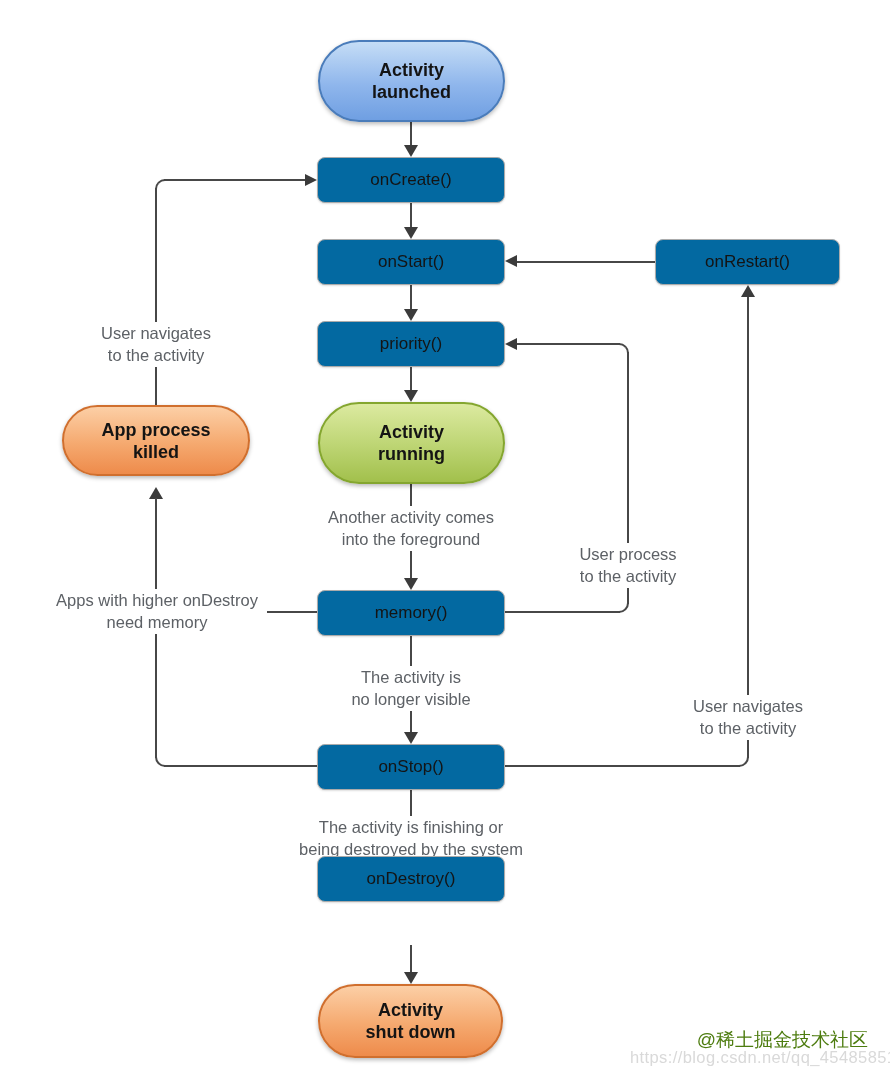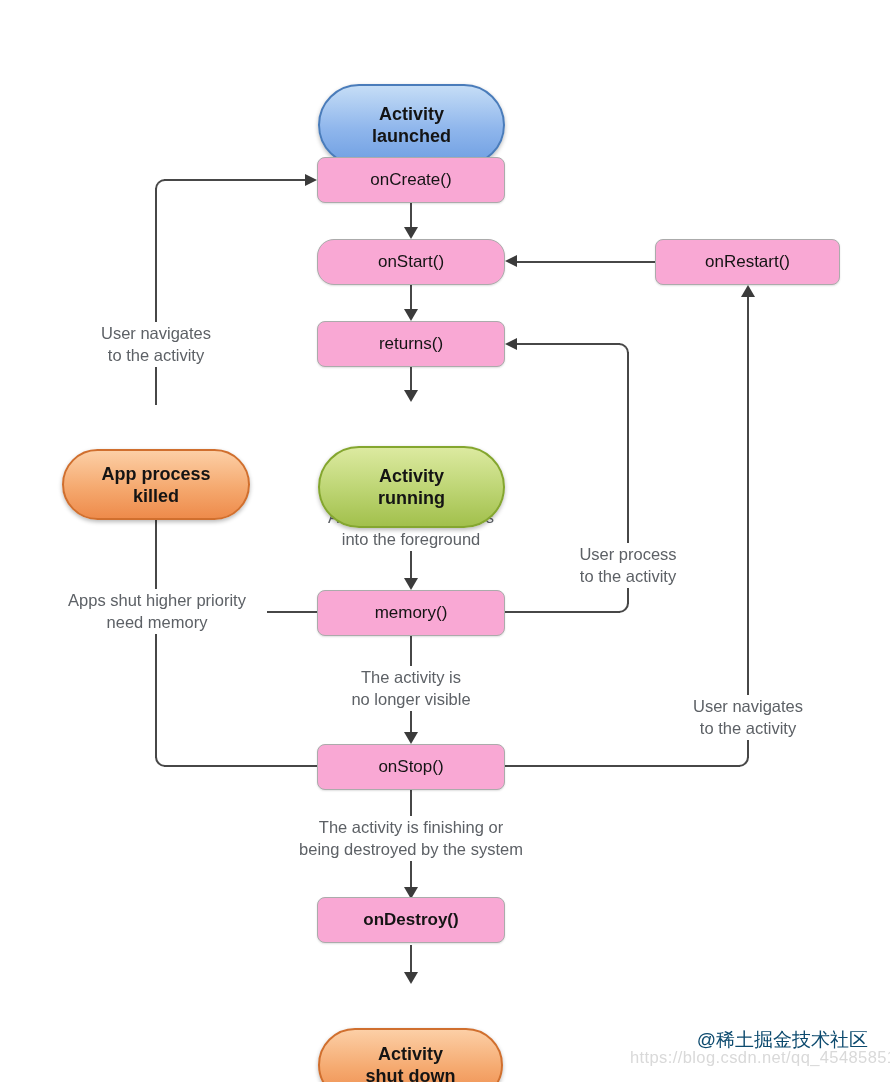--- a/index.html
+++ b/index.html
@@ -16,43 +16,43 @@
   .corner.br { border-bottom:2px solid #474747; border-right:2px solid #474747; border-bottom-right-radius:10px; }
   .corner.tr { border-top:2px solid #474747; border-right:2px solid #474747; border-top-right-radius:10px; }
   .arr { position:absolute; width:0; height:0; z-index:1; }
   .arr.down  { border-left:7px solid transparent; border-right:7px solid transparent; border-top:12px solid #3b3b3b; }
   .arr.up    { border-left:7px solid transparent; border-right:7px solid transparent; border-bottom:12px solid #3b3b3b; }
   .arr.left  { border-top:6px solid transparent; border-bottom:6px solid transparent; border-right:12px solid #3b3b3b; }
   .arr.right { border-top:6px solid transparent; border-bottom:6px solid transparent; border-left:12px solid #3b3b3b; }
   
   .pbox {
     position:absolute; width:188px; height:46px; box-sizing:border-box;
-    background:#f9a8d4; border:1.5px solid #ababab; border-radius:8px;
+    background:#0369a1; border:1.5px solid #ababab; border-radius:8px;
     display:flex; align-items:center; justify-content:center;
     font-size:17px; color:#141414; z-index:3;
     box-shadow:0 1px 2px rgba(0,0,0,.13);
   }
   
   .pill {
     position:absolute; box-sizing:border-box; border-radius:41px;
     display:flex; align-items:center; justify-content:center; text-align:center;
     font-size:18px; font-weight:bold; line-height:22px; color:#141414;
-    white-space:pre-line; z-index:3; box-shadow:0 2px 4px rgba(0,0,0,.28);margin-top:44px;
+    white-space:pre-line; z-index:3; box-shadow:0 2px 4px rgba(0,0,0,.28);
   }
   .pill.blue   { background:linear-gradient(180deg,#c5ddf6 0%,#8fb6ec 55%,#6f9fe2 100%); border:2px solid #4a7cba; }
   .pill.green  { background:linear-gradient(180deg,#dceaa0 0%,#bcd472 55%,#a2c04c 100%); border:2px solid #84a62f; }
   .pill.orange { background:linear-gradient(180deg,#fccfa6 0%,#f5a96f 55%,#ee8b4b 100%); border:2px solid #d06f2e; }
   
   .note {
     position:absolute; background:#ffffff; color:#5d6166;
     font-size:16.5px; line-height:21.5px; text-align:center;
     white-space:pre-line; z-index:2; padding:1px 0;
   }
   
-  .wm-community { position:absolute; color:#0c4a6e; font-size:19px; text-align:right; z-index:4; }
+  .wm-community { position:absolute; color:#4d7c0f; font-size:19px; text-align:right; z-index:4; }
   .wm-url { position:absolute; color:#d9d9d9; font-size:16.5px; text-align:right; letter-spacing:.4px; z-index:4; }
 </style>
 </head>
 <body>
 
 <div class="canvas">
 
   <div class="vline" style="left:410px; top:122px; height:24px;"></div>
   <div class="arr down" style="left:404px; top:145px;"></div>
 
@@ -102,42 +102,42 @@
 
   <div class="hline" style="left:517px; top:261px; width:138px;"></div>
   <div class="arr left" style="left:505px; top:255px;"></div>
 
   <div class="note" style="left:76px;  top:322px; width:160px;">User navigates
 to the activity</div>
   <div class="note" style="left:301px; top:506px; width:220px;">Another activity comes
 into the foreground</div>
   <div class="note" style="left:553px; top:543px; width:150px;">User process
 to the activity</div>
-  <div class="note" style="left:47px;  top:589px; width:220px;">Apps shut higher priority
+  <div class="note" style="left:47px;  top:589px; width:220px;">Apps with higher onDestroy
 need memory</div>
   <div class="note" style="left:321px; top:666px; width:180px;">The activity is
 no longer visible</div>
   <div class="note" style="left:672px; top:695px; width:152px;">User navigates
 to the activity</div>
   <div class="note" style="left:286px; top:816px; width:250px;">The activity is finishing or
 being destroyed by the system</div>
 
   <div class="pill blue" style="left:318px; top:40px;  width:187px; height:82px;">Activity
 launched</div>
   <div class="pill green" style="left:318px; top:402px; width:187px; height:82px;">Activity
 running</div>
   <div class="pill orange" style="left:62px;  top:405px; width:188px; height:71px;">App process
 killed</div>
   <div class="pill orange" style="left:318px; top:984px; width:185px; height:74px; border-radius:37px;">Activity
 shut down</div>
 
   <div class="pbox" style="left:317px; top:157px;">onCreate()</div>
-  <div class="pbox" style="left:317px; top:239px;border-radius:17px;">onStart()</div>
+  <div class="pbox" style="left:317px; top:239px;">onStart()</div>
   <div class="pbox" style="left:655px; top:239px; width:185px;">onRestart()</div>
-  <div class="pbox" style="left:317px; top:321px;">returns()</div>
+  <div class="pbox" style="left:317px; top:321px;">priority()</div>
   <div class="pbox" style="left:317px; top:590px;">memory()</div>
   <div class="pbox" style="left:317px; top:744px;">onStop()</div>
-  <div class="pbox" style="left:317px; top:897px;font-weight:bold;">onDestroy()</div>
+  <div class="pbox" style="left:317px; top:856px;">onDestroy()</div>
 
   <div class="wm-community" style="left:693px; top:1027px; width:175px;">@稀土掘金技术社区</div>
   <div class="wm-url" style="left:630px; top:1048px; width:258px;">https://blog.csdn.net/qq_45485851</div>
 
 </div>
 
 </body></html>

